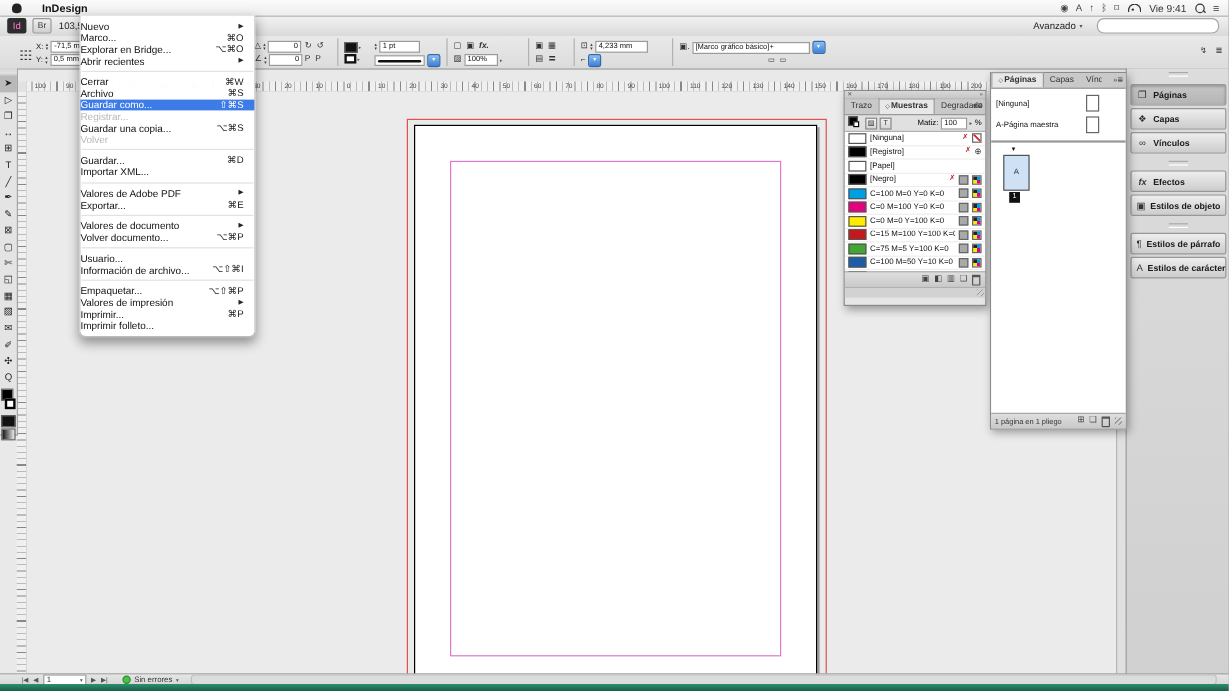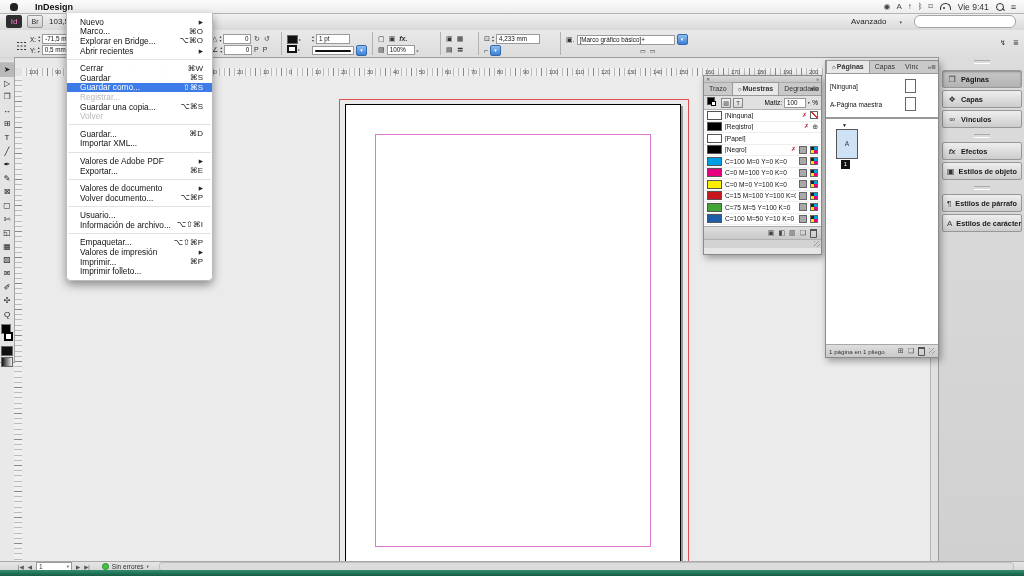--- a/index.html
+++ b/index.html
@@ -22,21 +22,21 @@
   .mag::after{content:"";position:absolute;width:3px;height:1.2px;background:#333;transform:rotate(45deg);right:-2.4px;bottom:-0.6px;}
   .mb-list{font-size:9px;}
   
   #appbar{position:absolute;left:0;top:13px;width:1024px;height:17px;background:linear-gradient(#f2f2f2,#dadada);
           border-bottom:1px solid #a8a8a8;display:flex;align-items:center;font-size:8px;color:#222;z-index:5;}
   #id-logo{width:16px;height:13px;background:#2d2d2d;color:#ff7ccf;font-weight:normal;font-size:8px;line-height:13px;text-align:center;margin:0 5px 0 6px;border-radius:2px;}
   #br-btn{width:14px;height:11px;background:linear-gradient(#efefef,#cfcfcf);border:1px solid #999;border-radius:2px;
           font-size:7px;line-height:11px;text-align:center;color:#333;margin-right:6px;}
   #zoom-box{font-size:8px;color:#222;display:flex;align-items:center;gap:2px;}
   #zoom-box .dd{font-size:5px;color:#555;}
-  #workspace{margin-left:auto;display:flex;align-items:center;gap:13px;font-size:8px;color:#222;}
+  #workspace{margin-left:auto;display:flex;align-items:center;gap:3px;font-size:8px;color:#222;}
   #workspace .dd{font-size:5px;color:#555;}
   #appbar-search{width:100px;height:11px;background:#fff;border:1px solid #a5a5a5;border-radius:6px;margin:0 8px 0 12px;}
   
   #controlbar{position:absolute;left:0;top:30px;width:1024px;height:27px;background:linear-gradient(#e9e9e9,#dcdcdc);
               border-bottom:1px solid #9c9c9c;z-index:5;font-size:6.5px;color:#222;}
   .cb{position:absolute;display:flex;align-items:center;gap:2px;}
   .field{background:#fff;border:1px solid #9a9a9a;height:8px;line-height:8px;font-size:6.3px;padding:0 2px;color:#111;white-space:nowrap;overflow:hidden;}
   .stepper{display:flex;flex-direction:column;font-size:4px;line-height:4px;color:#444;}
   .cb-ic{font-size:7px;color:#333;line-height:10px;}
   .bluebtn{width:9px;height:9px;background:linear-gradient(#8ec0f0,#3b7fd6);border:1px solid #3568a8;border-radius:2px;
@@ -144,21 +144,21 @@
   #page-field{width:30px;height:7px;background:#fff;border:1px solid #9a9a9a;display:flex;align-items:center;justify-content:space-between;padding:0 2px;margin:0 2px;}
   #page-field .dd{font-size:4.5px;color:#555;}
   #preflight{display:flex;align-items:center;gap:3px;margin-left:10px;}
   #pf-dot{width:5px;height:5px;border-radius:50%;background:#46c244;border:1px solid #2d8f2b;}
   #hscroll{flex:1;height:7px;margin:0 10px;background:#dcdcdc;border:1px solid #c0c0c0;border-radius:3px;}
   #desktop-strip{position:absolute;left:0;top:570px;width:1024px;height:6px;background:linear-gradient(#2f8f70,#175c45);z-index:7;}
   
   #file-menu{position:absolute;left:66px;top:13px;width:145px;background:rgba(255,255,255,.98);
              border:1px solid #bbb;border-top:none;border-radius:0 0 5px 5px;box-shadow:0 4px 10px rgba(0,0,0,.4);
              padding:4px 0;z-index:100;}
-  .mi{display:flex;align-items:center;justify-content:space-between;height:9.6px;padding:0 9px 0 13px;font-size:8.3px;color:#111;}
+  .mi{display:flex;align-items:center;justify-content:space-between;height:9.6px;padding:0 9px 0 0;font-size:8.3px;color:#111;}
   .mi .mi-right{display:flex;align-items:center;gap:2px;color:#222;}
   .mi .mi-short{font-size:8px;}
   .mi .mi-arrow{display:none;font-size:5.5px;color:#222;}
   .mi .mi-arrow.show{display:inline;}
   .mi.sel{background:#3d7be8;color:#fff;}
   .mi.sel .mi-right,.mi.sel .mi-short{color:#fff;}
   .mi.dis{color:#b8b8b8;}
   .mi.sep{height:0;padding:0;margin:3.5px 1px;border-top:1px solid #e2e2e2;}
 </style>
 </head>
@@ -634,21 +634,21 @@
         
       </div>
       <div class="mi">
         <span class="mi-label">Cerrar</span>
         <span class="mi-right">
           <span class="mi-short">⌘W</span>
 
         </span>
       </div>
       <div class="mi">
-        <span class="mi-label">Guardar</span>
+        <span class="mi-label">Archivo</span>
         <span class="mi-right">
           <span class="mi-short">⌘S</span>
 
         </span>
       </div>
       <div class="mi sel">
         <span class="mi-label">Guardar como...</span>
         <span class="mi-right">
           <span class="mi-short">⇧⌘S</span>
 

